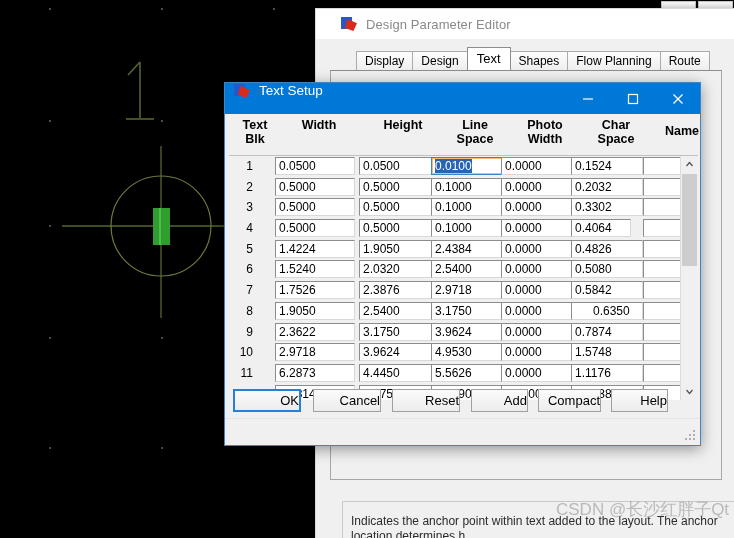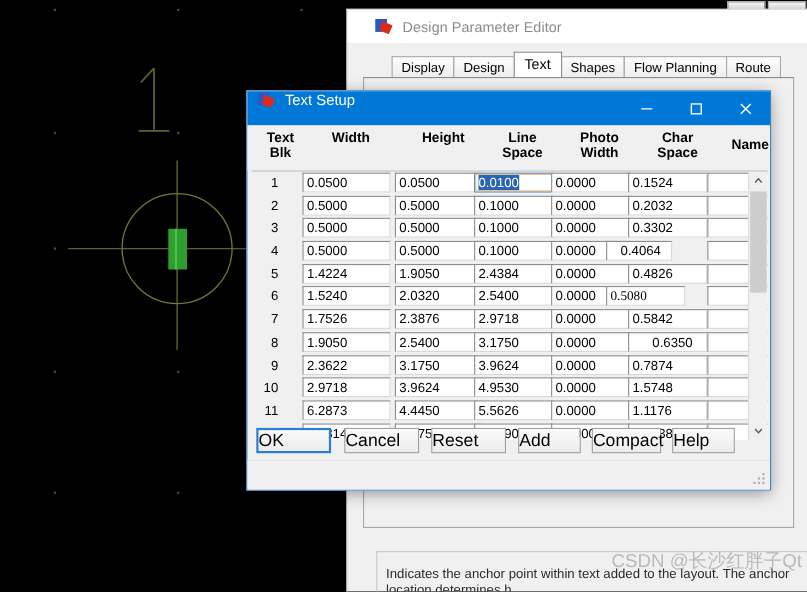--- a/index.html
+++ b/index.html
@@ -270,22 +270,22 @@
     left: 0;
     bottom: 26px;
     width: 100%;
     height: 30px;
   }
   .dlgbtn {
     position: absolute;
     top: 0;
     height: 23px;
     line-height: 21px;
-    text-align: left;
-    font-size: 16px;
+    text-align: right;
+    font-size: 13px;
     color: #000;
     background: linear-gradient(#fbfbfb, #ececec);
     border: 1px solid #a0a0a0;
     box-sizing: border-box;
   }
   .dlgbtn.default {
     border: 2px solid #2a7fd4;
     line-height: 19px;
   }
   #ts-statusbar {
@@ -495,39 +495,39 @@
             <div class="cell" style="left: 272px; width: 72px;">0.0000</div>
             <div class="cell" style="left: 342px; width: 72px;">0.3302</div>
             <div class="cell" style="left: 414px; width: 58px;"></div>
           </div>
           <div class="grid-row">
             <div class="rowno">4</div>
             <div class="cell" style="left: 46px; width: 80px;">0.5000</div>
             <div class="cell" style="left: 130px; width: 80px;">0.5000</div>
             <div class="cell" style="left: 202px; width: 72px;">0.1000</div>
             <div class="cell" style="left: 272px; width: 72px;">0.0000</div>
-            <div class="cell" style="left: 322px; width: 60px; text-align: center;">0.4064</div>
+            <div class="cell" style="left: 342px; width: 60px;">0.4064</div>
             <div class="cell" style="left: 414px; width: 58px;"></div>
           </div>
           <div class="grid-row">
             <div class="rowno">5</div>
             <div class="cell" style="left: 46px; width: 80px;">1.4224</div>
             <div class="cell" style="left: 130px; width: 80px;">1.9050</div>
             <div class="cell" style="left: 202px; width: 72px;">2.4384</div>
             <div class="cell" style="left: 272px; width: 72px;">0.0000</div>
             <div class="cell" style="left: 342px; width: 72px;">0.4826</div>
             <div class="cell" style="left: 414px; width: 58px;"></div>
           </div>
           <div class="grid-row">
             <div class="rowno">6</div>
             <div class="cell" style="left: 46px; width: 80px;">1.5240</div>
             <div class="cell" style="left: 130px; width: 80px;">2.0320</div>
             <div class="cell" style="left: 202px; width: 72px;">2.5400</div>
             <div class="cell" style="left: 272px; width: 72px;">0.0000</div>
-            <div class="cell" style="left: 322px; width: 72px; font-family: Liberation Serif, serif;">0.5080</div>
+            <div class="cell" style="left: 342px; width: 72px;">0.5080</div>
             <div class="cell" style="left: 414px; width: 58px;"></div>
           </div>
           <div class="grid-row">
             <div class="rowno">7</div>
             <div class="cell" style="left: 46px; width: 80px;">1.7526</div>
             <div class="cell" style="left: 130px; width: 80px;">2.3876</div>
             <div class="cell" style="left: 202px; width: 72px;">2.9718</div>
             <div class="cell" style="left: 272px; width: 72px;">0.0000</div>
             <div class="cell" style="left: 342px; width: 72px;">0.5842</div>
             <div class="cell" style="left: 414px; width: 58px;"></div>

